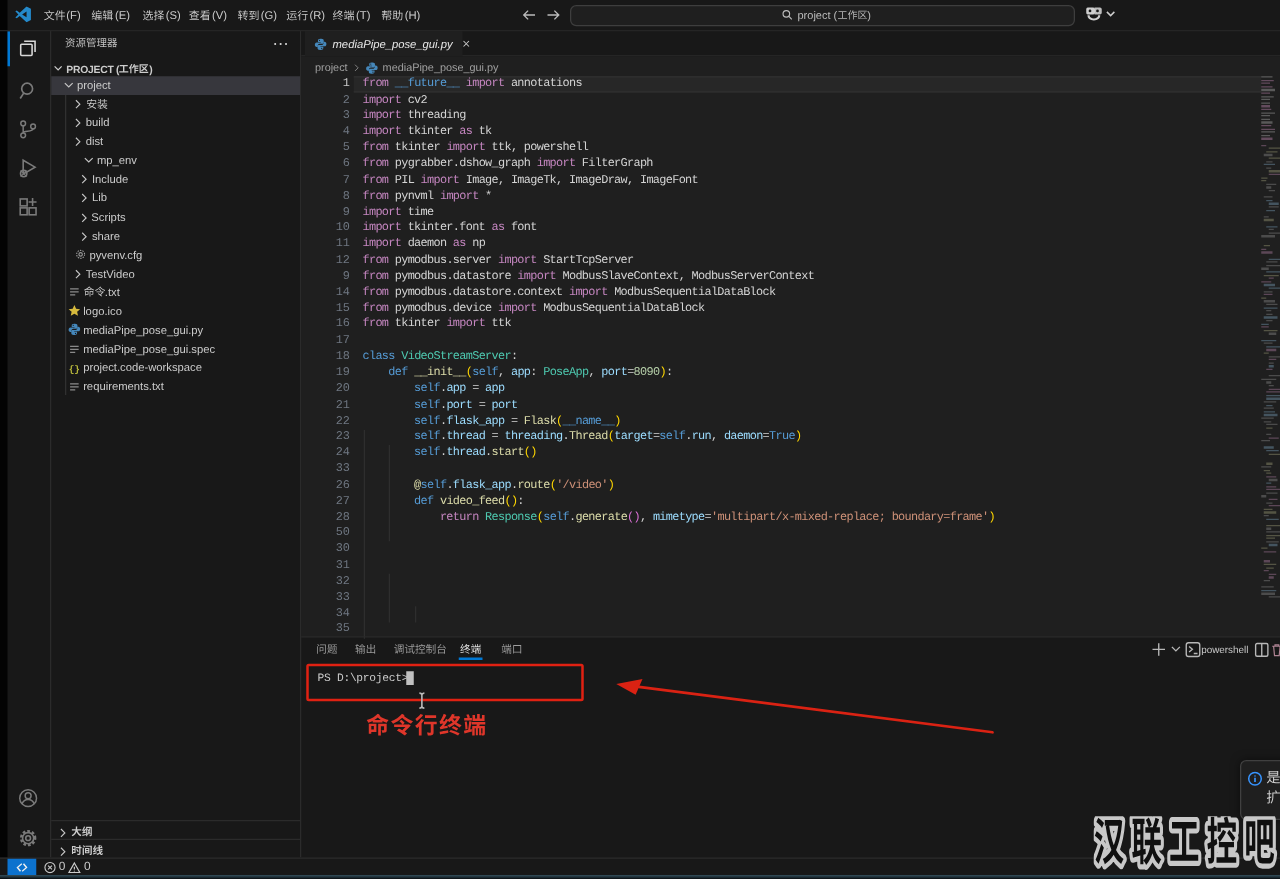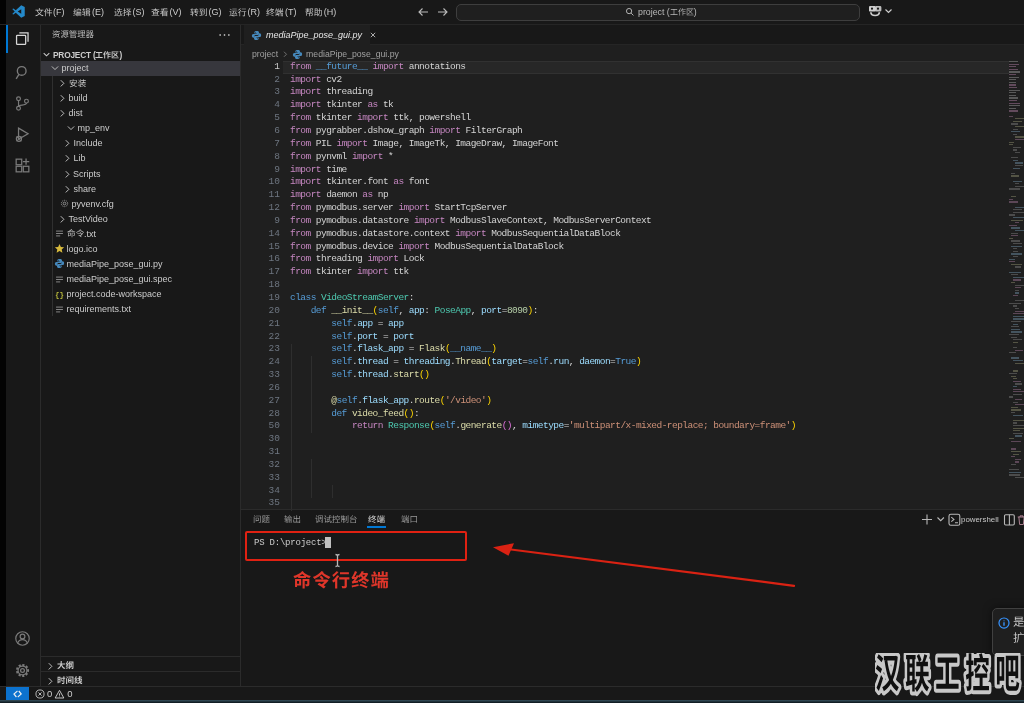--- a/index.html
+++ b/index.html
@@ -481,21 +481,20 @@
     <div style="height:12.85px;line-height:12.85px;white-space:pre"><span style="color:#C586C0">from</span><span style="color:#d4d4d4"> pygrabber.dshow_graph </span><span style="color:#C586C0">import</span><span style="color:#d4d4d4"> FilterGraph</span></div>
     <div style="height:12.85px;line-height:12.85px;white-space:pre"><span style="color:#C586C0">from</span><span style="color:#d4d4d4"> PIL </span><span style="color:#C586C0">import</span><span style="color:#d4d4d4"> Image, ImageTk, ImageDraw, ImageFont</span></div>
     <div style="height:12.85px;line-height:12.85px;white-space:pre"><span style="color:#C586C0">from</span><span style="color:#d4d4d4"> pynvml </span><span style="color:#C586C0">import</span><span style="color:#d4d4d4"> *</span></div>
     <div style="height:12.85px;line-height:12.85px;white-space:pre"><span style="color:#C586C0">import</span><span style="color:#d4d4d4"> time</span></div>
     <div style="height:12.85px;line-height:12.85px;white-space:pre"><span style="color:#C586C0">import</span><span style="color:#d4d4d4"> tkinter.font </span><span style="color:#C586C0">as</span><span style="color:#d4d4d4"> font</span></div>
     <div style="height:12.85px;line-height:12.85px;white-space:pre"><span style="color:#C586C0">import</span><span style="color:#d4d4d4"> daemon </span><span style="color:#C586C0">as</span><span style="color:#d4d4d4"> np</span></div>
     <div style="height:12.85px;line-height:12.85px;white-space:pre"><span style="color:#C586C0">from</span><span style="color:#d4d4d4"> pymodbus.server </span><span style="color:#C586C0">import</span><span style="color:#d4d4d4"> StartTcpServer</span></div>
     <div style="height:12.85px;line-height:12.85px;white-space:pre"><span style="color:#C586C0">from</span><span style="color:#d4d4d4"> pymodbus.datastore </span><span style="color:#C586C0">import</span><span style="color:#d4d4d4"> ModbusSlaveContext, ModbusServerContext</span></div>
     <div style="height:12.85px;line-height:12.85px;white-space:pre"><span style="color:#C586C0">from</span><span style="color:#d4d4d4"> pymodbus.datastore.context </span><span style="color:#C586C0">import</span><span style="color:#d4d4d4"> ModbusSequentialDataBlock</span></div>
     <div style="height:12.85px;line-height:12.85px;white-space:pre"><span style="color:#C586C0">from</span><span style="color:#d4d4d4"> pymodbus.device </span><span style="color:#C586C0">import</span><span style="color:#d4d4d4"> ModbusSequentialDataBlock</span></div>
-    <div style="height:12.85px;line-height:12.85px;white-space:pre"><span style="color:#C586C0">from</span><span style="color:#d4d4d4"> threading </span><span style="color:#C586C0">import</span><span style="color:#d4d4d4"> Lock</span></div>
     <div style="height:12.85px;line-height:12.85px;white-space:pre"><span style="color:#C586C0">from</span><span style="color:#d4d4d4"> tkinter </span><span style="color:#C586C0">import</span><span style="color:#d4d4d4"> ttk</span></div>
     <div style="height:12.85px;line-height:12.85px;white-space:pre"></div>
     <div style="height:12.85px;line-height:12.85px;white-space:pre"><span style="color:#569CD6">class</span><span style="color:#d4d4d4"> </span><span style="color:#4EC9B0">VideoStreamServer</span><span style="color:#d4d4d4">:</span></div>
     <div style="height:12.85px;line-height:12.85px;white-space:pre"><span style="color:#d4d4d4">    </span><span style="color:#569CD6">def</span><span style="color:#d4d4d4"> </span><span style="color:#DCDCAA">__init__</span><span style="color:#ffd700">(</span><span style="color:#569CD6">self</span><span style="color:#d4d4d4">, </span><span style="color:#9CDCFE">app</span><span style="color:#d4d4d4">: </span><span style="color:#4EC9B0">PoseApp</span><span style="color:#d4d4d4">, </span><span style="color:#9CDCFE">port</span><span style="color:#d4d4d4">=</span><span style="color:#B5CEA8">8090</span><span style="color:#ffd700">)</span><span style="color:#d4d4d4">:</span></div>
     <div style="height:12.85px;line-height:12.85px;white-space:pre"><span style="color:#d4d4d4">        </span><span style="color:#569CD6">self</span><span style="color:#d4d4d4">.</span><span style="color:#9CDCFE">app</span><span style="color:#d4d4d4"> = </span><span style="color:#9CDCFE">app</span></div>
     <div style="height:12.85px;line-height:12.85px;white-space:pre"><span style="color:#d4d4d4">        </span><span style="color:#569CD6">self</span><span style="color:#d4d4d4">.</span><span style="color:#9CDCFE">port</span><span style="color:#d4d4d4"> = </span><span style="color:#9CDCFE">port</span></div>
     <div style="height:12.85px;line-height:12.85px;white-space:pre"><span style="color:#d4d4d4">        </span><span style="color:#569CD6">self</span><span style="color:#d4d4d4">.</span><span style="color:#9CDCFE">flask_app</span><span style="color:#d4d4d4"> = </span><span style="color:#DCDCAA">Flask</span><span style="color:#ffd700">(</span><span style="color:#569CD6">__name__</span><span style="color:#ffd700">)</span></div>
     <div style="height:12.85px;line-height:12.85px;white-space:pre"><span style="color:#d4d4d4">        </span><span style="color:#569CD6">self</span><span style="color:#d4d4d4">.</span><span style="color:#9CDCFE">thread</span><span style="color:#d4d4d4"> = </span><span style="color:#9CDCFE">threading</span><span style="color:#d4d4d4">.</span><span style="color:#DCDCAA">Thread</span><span style="color:#ffd700">(</span><span style="color:#9CDCFE">target</span><span style="color:#d4d4d4">=</span><span style="color:#569CD6">self</span><span style="color:#d4d4d4">.</span><span style="color:#9CDCFE">run</span><span style="color:#d4d4d4">, </span><span style="color:#9CDCFE">daemon</span><span style="color:#d4d4d4">=</span><span style="color:#569CD6">True</span><span style="color:#ffd700">)</span></div>
     <div style="height:12.85px;line-height:12.85px;white-space:pre"><span style="color:#d4d4d4">        </span><span style="color:#569CD6">self</span><span style="color:#d4d4d4">.</span><span style="color:#9CDCFE">thread</span><span style="color:#d4d4d4">.</span><span style="color:#DCDCAA">start</span><span style="color:#ffd700">()</span></div>
     <div style="height:12.85px;line-height:12.85px;white-space:pre"></div>

